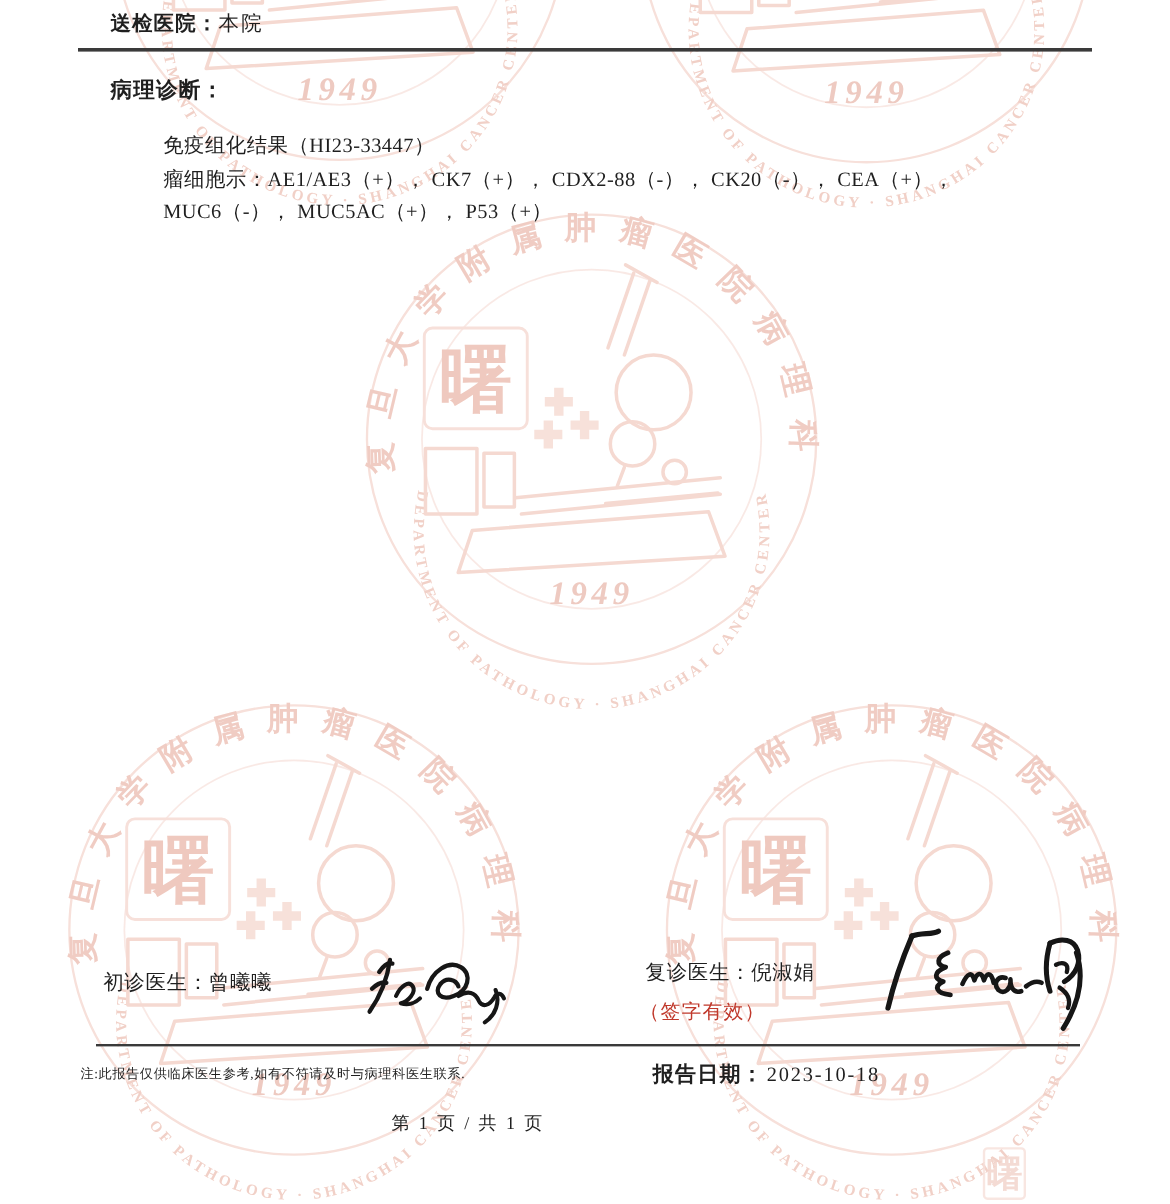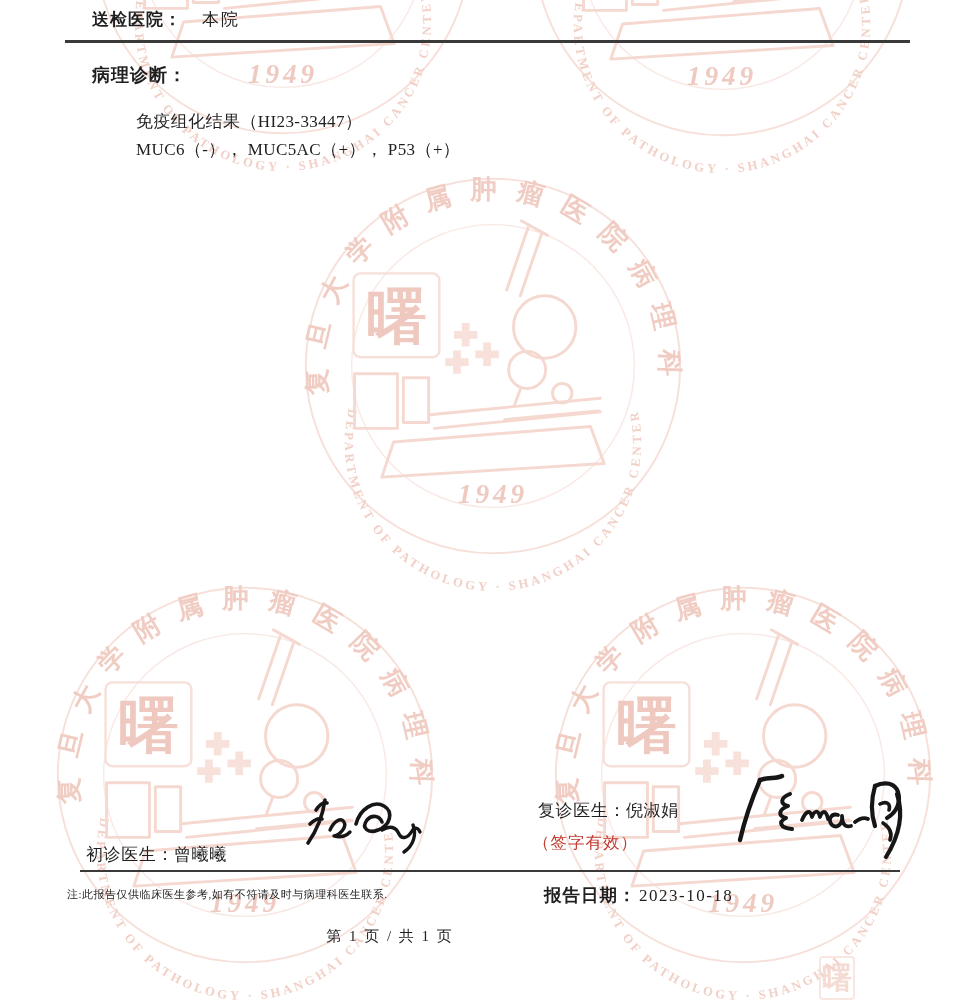--- a/index.html
+++ b/index.html
@@ -14,27 +14,27 @@
   
   .wm-layer{
     position:absolute;left:0;top:0;width:975px;height:1003px;
     z-index:0;pointer-events:none;
   }
   
   .content{position:absolute;left:0;top:0;width:975px;height:1003px;z-index:1;}
   .abs{position:absolute;white-space:nowrap;}
   .lbl-bold{font-weight:700;letter-spacing:1px;}
   .hospital-row{left:92px;top:8px;font-size:17px;}
-  .hospital-row .val{margin-left:20px;font-weight:400;letter-spacing:2px;}
+  .hospital-row .val{font-weight:400;letter-spacing:2px;}
   .rule1{left:65px;top:40px;width:845px;height:3px;background:#3a3a3a;}
   .rule2{left:80px;top:870px;width:820px;height:2px;background:#3a3a3a;}
   .diag-label{left:92px;top:63px;font-size:18px;}
   .ihc{left:136px;top:108px;font-size:17px;line-height:27.5px;letter-spacing:0.4px;}
   .doctor{font-size:17px;letter-spacing:0.6px;}
-  .doc-initial{left:86px;top:807px;margin-top:36px;}
+  .doc-initial{left:86px;top:807px;}
   .doc-review{left:538px;top:799px;}
   .sign-valid{left:533px;top:832px;font-size:16.5px;color:#c0392c;letter-spacing:1px;}
   .note-row{left:67px;top:887px;font-size:11px;letter-spacing:0.5px;}
   .date-label{left:544px;top:883px;font-size:17.5px;font-family:Liberation Mono, monospace;}
   .date-value{left:639px;top:886px;font-size:17px;letter-spacing:1.5px;}
   .page-info{left:0;top:927px;width:780px;text-align:center;font-size:15px;letter-spacing:2px;}
   .sig{position:absolute;}
   .sig path{fill:none;stroke:#161616;stroke-linecap:round;stroke-linejoin:round;}
   
   .wm-circle{fill:none;stroke:#f7e0da;}
@@ -108,20 +108,21 @@
     <div class="abs hospital-row">
       <span class="lbl-bold">送检医院：</span><span class="val">本院</span>
     </div>
 
     <div class="abs rule1"></div>
 
     <div class="abs diag-label lbl-bold">病理诊断：</div>
 
     <div class="abs ihc">
       <div>免疫组化结果（HI23-33447）</div>
+      <div>瘤细胞示：AE1/AE3（+）， CK7（+）， CDX2-88（-）， CK20（-）， CEA（+），</div>
       <div>MUC6（-）， MUC5AC（+）， P53（+）</div>
     </div>
 
     <div class="abs doctor doc-initial">
       <span>初诊医生：</span><span>曾曦曦</span>
     </div>
 
     <svg class="sig" style="left:300px;top:790px;" width="130" height="70" viewBox="0 0 130 70">
       <path stroke-width="3.6" d="M16,20 C20,14 24,12 27,13"></path>
       <path stroke-width="3.6" d="M10,34 C14,30 18,28 22,29"></path>

